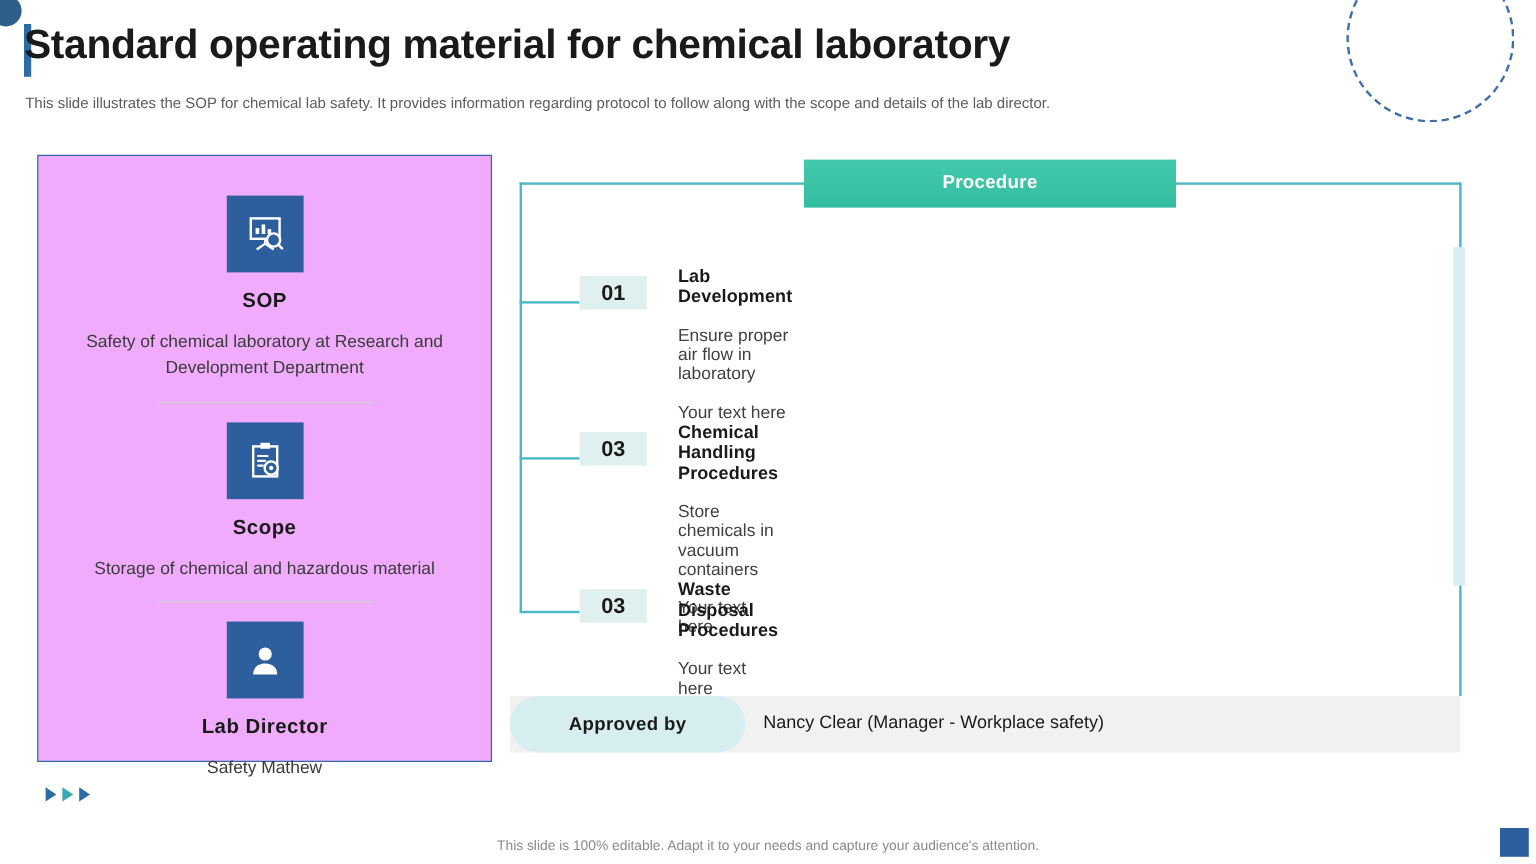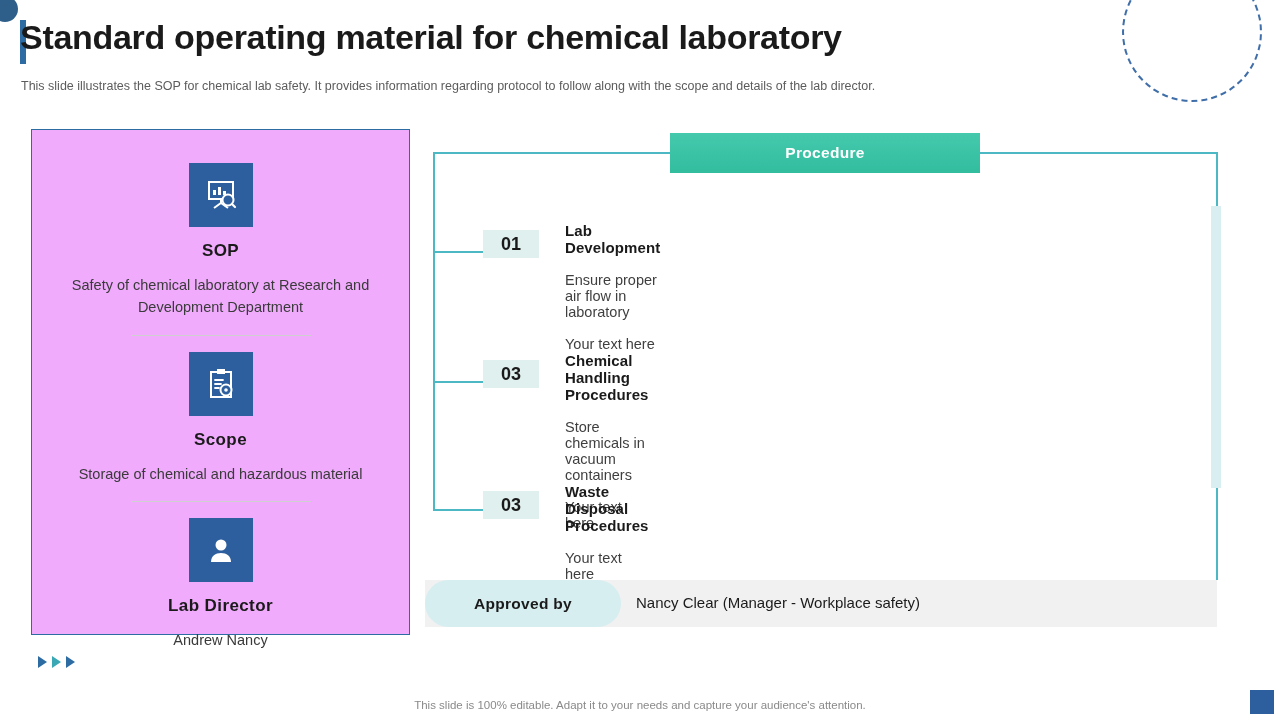--- a/index.html
+++ b/index.html
@@ -286,21 +286,21 @@
     <div class="divider"></div>
 
     <div class="blk" style="margin-top:16px;">
       <div class="icon-box">
         <svg width="36" height="36" viewBox="0 0 36 36">
           <circle cx="18" cy="13" r="5.5" fill="#ffffff"></circle>
           <path d="M8 30 c0 -6 4.5 -9 10 -9 s10 3 10 9 z" fill="#ffffff"></path>
         </svg>
       </div>
       <div class="blk-title">Lab Director</div>
-      <div class="blk-desc">Andrew Nancy</div>
+      <div class="blk-desc">Safety Mathew</div>
     </div>
 
   </div>
 
   <div class="brk-top"></div>
   <div class="brk-left"></div>
   <div class="brk-right"></div>
   <div class="brk-bot"></div>
   <div class="rail"></div>
 

